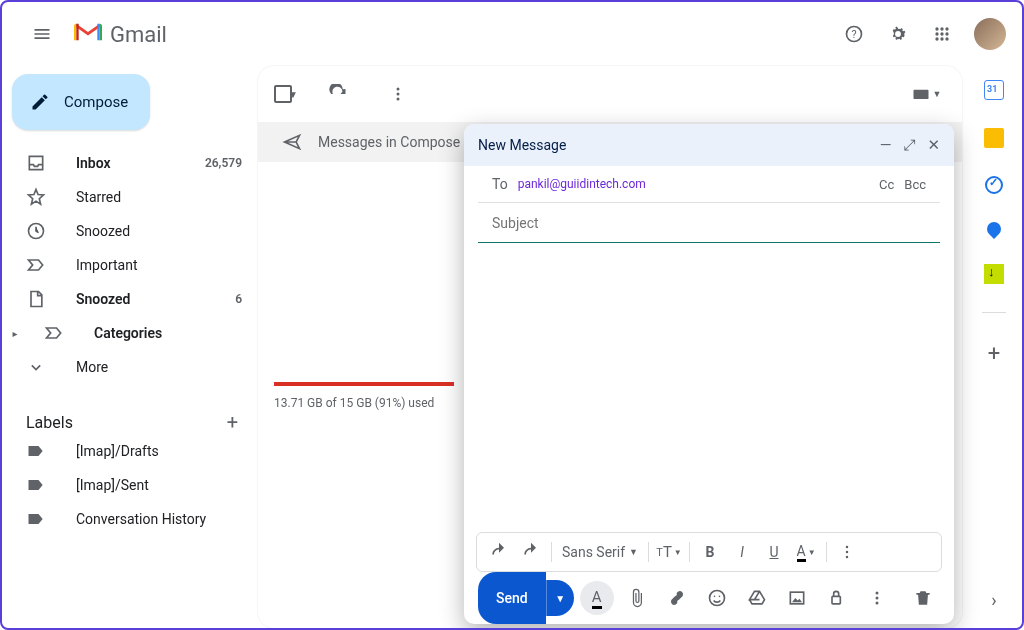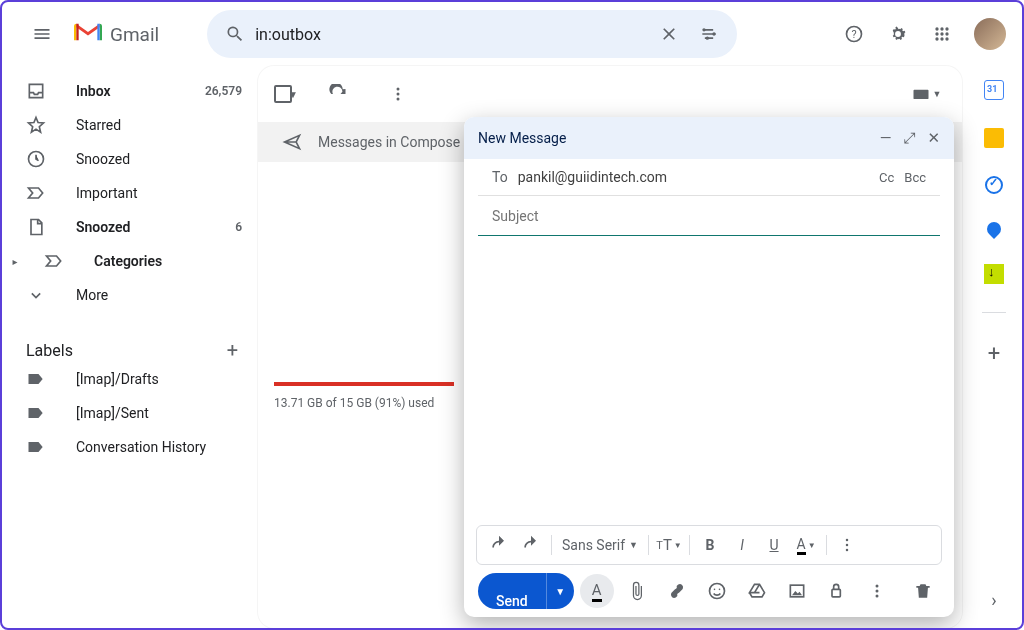--- a/index.html
+++ b/index.html
@@ -3,21 +3,21 @@
 <meta charset="utf-8">
 <style>
 * { box-sizing: border-box; margin: 0; padding: 0; font-family: 'Google Sans', Roboto, Arial, sans-serif; }
 body { width: 1024px; height: 630px; overflow: hidden; background: #fff; border: 2px solid #5b3fd9; border-radius: 8px; position: relative; }
 
 
 .header { height: 64px; display: flex; align-items: center; padding: 0 16px; gap: 8px; }
 .hamburger { width: 48px; height: 48px; display: flex; align-items: center; justify-content: center; border-radius: 50%; cursor: pointer; color: #5f6368; }
 .logo { display: flex; align-items: center; gap: 8px; margin-right: 40px; }
 .logo-icon svg { width: 28px; height: 28px; }
-.logo-text { color: #5f6368; font-size: 19px; }
+.logo-text { color: #5f6368; font-size: 22px; }
 .search-bar { flex: 1; max-width: 530px; height: 48px; background: #eaf1fb; border-radius: 24px; display: flex; align-items: center; padding: 0 8px; }
 .search-bar .ic { width: 40px; height: 40px; display: flex; align-items: center; justify-content: center; color: #5f6368; cursor: pointer; border-radius: 50%; }
 .search-input { flex: 1; border: none; background: transparent; font-size: 16px; color: #202124; outline: none; }
 .header-right { display: flex; align-items: center; gap: 4px; margin-left: auto; }
 .hicon { width: 40px; height: 40px; display: flex; align-items: center; justify-content: center; color: #5f6368; cursor: pointer; border-radius: 50%; }
 .avatar { width: 32px; height: 32px; border-radius: 50%; background: linear-gradient(135deg,#8a6d5a,#d4b896); margin-left: 8px; cursor: pointer; }
 
 
 .body { display: flex; height: calc(100% - 64px); }
 .sidebar { width: 256px; padding: 8px 0; }
@@ -50,39 +50,39 @@
 .rail-keep{background:#fbbc04;border-radius:2px;}
 .rail-tasks{width:18px;height:18px;border:2px solid #1a73e8;border-radius:50%;position:relative;}
 .rail-tasks::after{content:'✓';position:absolute;top:-2px;left:2px;font-size:11px;color:#1a73e8;font-weight:bold;}
 .rail-contacts{width:14px;height:14px;background:#1a73e8;border-radius:50% 50% 50% 0;transform:rotate(-45deg);}
 .rail-dl{background:#c3dd00;position:relative;}
 .rail-dl::after{content:'↓';position:absolute;top:0;left:4px;font-size:13px;font-weight:bold;}
 .rail-plus{font-size:22px;color:#5f6368;cursor:pointer;}
 .rail-expand{position:absolute;bottom:18px;font-size:18px;color:#5f6368;cursor:pointer;}
 
 
-.composer { position:absolute; right:68px; bottom:11px; width:490px; height:500px; background:#fff; border-radius:10px; box-shadow:0 8px 24px rgba(0,0,0,.3); display:flex; flex-direction:column; overflow:hidden; }
+.composer { position:absolute; right:68px; bottom:4px; width:490px; height:500px; background:#fff; border-radius:10px; box-shadow:0 8px 24px rgba(0,0,0,.3); display:flex; flex-direction:column; overflow:hidden; }
 .composer-header { height:42px; background:#eaf1fb; display:flex; align-items:center; padding:0 14px; font-size:14px; color:#041e49; }
 .ch-actions { margin-left:auto; display:flex; gap:12px; color:#5f6368; }
 .ch-actions span{cursor:pointer;font-size:15px;}
 .comp-row { padding:10px 14px; border-bottom:1px solid #e0e0e0; display:flex; align-items:center; gap:10px; font-size:14px; color:#5f6368; margin:0 14px; }
-.comp-row input { border:none; outline:none; flex:1; font-size:14px; color:#404040; }
+.comp-row input { border:none; outline:none; flex:1; font-size:12px; color:#6d28d9; }
 .comp-row .ccbcc { margin-left:auto; display:flex; gap:10px; color:#5f6368; font-size:13px; }
 .comp-subject { padding:10px 14px; border-bottom:1px solid #0f766e; margin:0 14px; }
 .comp-subject input{border:none;outline:none;width:100%;font-size:14px;}
 .comp-body { flex:1; }
 
 .fmt-bar { margin:0 12px; height:40px; border:1px solid #dadce0; border-radius:6px; display:flex; align-items:center; padding:0 8px; gap:4px; color:#5f6368; font-size:14px; }
 .fmt-bar .fb{width:28px;height:28px;display:flex;align-items:center;justify-content:center;cursor:pointer;border-radius:4px;}
 .fmt-sep{width:1px;height:20px;background:#dadce0;margin:0 2px;}
 .font-sel{display:flex;align-items:center;gap:4px;cursor:pointer;padding:0 4px;}
 
 .send-bar { height:52px; display:flex; align-items:center; padding:0 14px; gap:6px; }
 .send-btn{display:flex;align-items:center;}
-.send-main{background:#0b57d0;color:#fff;height:36px;padding:0 18px;border-radius:18px 0 0 18px;display:flex;align-items:flex-end;font-size:14px;font-weight:500;cursor:pointer;}
+.send-main{background:#0b57d0;color:#fff;height:52px;padding:0 18px;border-radius:18px 0 0 18px;display:flex;align-items:center;font-size:14px;font-weight:500;cursor:pointer;}
 .send-drop{background:#0b57d0;color:#fff;height:36px;width:28px;border-radius:0 18px 18px 0;display:flex;align-items:center;justify-content:center;cursor:pointer;border-left:1px solid rgba(255,255,255,.3);}
 .sb-icon{width:34px;height:34px;display:flex;align-items:center;justify-content:center;color:#5f6368;cursor:pointer;border-radius:50%;}
 .sb-icon.active{background:#e8eaed;}
 .sb-trash{margin-left:auto;}
 
 svg{width:20px;height:20px;}
 </style>
 </head>
 <body>
 
@@ -96,41 +96,20 @@
     <span class="logo-icon">
       <svg viewBox="0 0 24 18">
           <path fill="#EA4335" d="M2 2l10 7L22 2v3l-10 7L2 5z"></path>
           <path fill="#FBBC04" d="M0 3.5A2 2 0 012 2v14H0z"></path>
           <path fill="#34A853" d="M24 3.5A2 2 0 0022 2v14h2z"></path>
           <path fill="#C5221F" d="M2 2h2v14H2z"></path>
           <path fill="#4285F4" d="M20 2h2v14h-2z"></path>
         </svg>
     </span>
     <span class="logo-text">Gmail</span>
-  </div>
-  <div class="search-bar">
-    <div class="ic">
-        <svg viewBox="0 0 24 24">
-          <path fill="currentColor" d="M15.5 14h-.79l-.28-.27a6.5 6.5 0 10-.7.7l.27.28v.79l5 5L20.5 19zm-6 0A4.5 4.5 0 1114 9.5 4.5 4.5 0 019.5 14z"></path>
-        </svg>
-      </div>
-    <input class="search-input" value="in:outbox" style="">
-    <div class="ic">
-        <svg viewBox="0 0 24 24">
-          <path fill="currentColor" d="M19 6.41L17.59 5 12 10.59 6.41 5 5 6.41 10.59 12 5 17.59 6.41 19 12 13.41 17.59 19 19 17.59 13.41 12z"></path>
-        </svg>
-      </div>
-    <div class="ic">
-        <svg viewBox="0 0 24 24">
-          <path fill="currentColor" d="M7 6h10v2H7zm-3 5h16v2H4zm3 5h10v2H7z"></path>
-          <circle fill="currentColor" cx="6" cy="7" r="2"></circle>
-          <circle fill="currentColor" cx="18" cy="12" r="2"></circle>
-          <circle fill="currentColor" cx="10" cy="17" r="2"></circle>
-        </svg>
-      </div>
   </div>
   <div class="header-right">
     <div class="hicon">
         <svg viewBox="0 0 24 24">
           <circle cx="12" cy="12" r="9" fill="none" stroke="currentColor" stroke-width="2"></circle>
           <text x="12" y="17" text-anchor="middle" font-size="13" fill="currentColor">?</text>
         </svg>
       </div>
     <div class="hicon">
         <svg viewBox="0 0 24 24">
@@ -150,20 +129,26 @@
           <circle cx="18" cy="18" r="2" fill="currentColor"></circle>
         </svg>
       </div>
     <div class="avatar"></div>
   </div>
 </div>
 
 <div class="body">
 
   <div class="sidebar">
+    <div class="compose">
+      <svg viewBox="0 0 24 24">
+          <path fill="currentColor" d="M3 17.25V21h3.75L17.81 9.94l-3.75-3.75zm17.71-10.04a1 1 0 000-1.41l-2.5-2.5a1 1 0 00-1.41 0L15 5.06l3.75 3.75z"></path>
+        </svg>
+      <span>Compose</span>
+    </div>
     <ul class="nav">
       <li class="bold">
           <span class="ni">
             <svg viewBox="0 0 24 24">
               <path fill="none" stroke="currentColor" stroke-width="2" d="M4 4h16v16H4zM4 14h5l1 2h4l1-2h5"></path>
             </svg>
           </span>
           <span>Inbox</span>
           <span class="count">26,579</span>
         </li>

